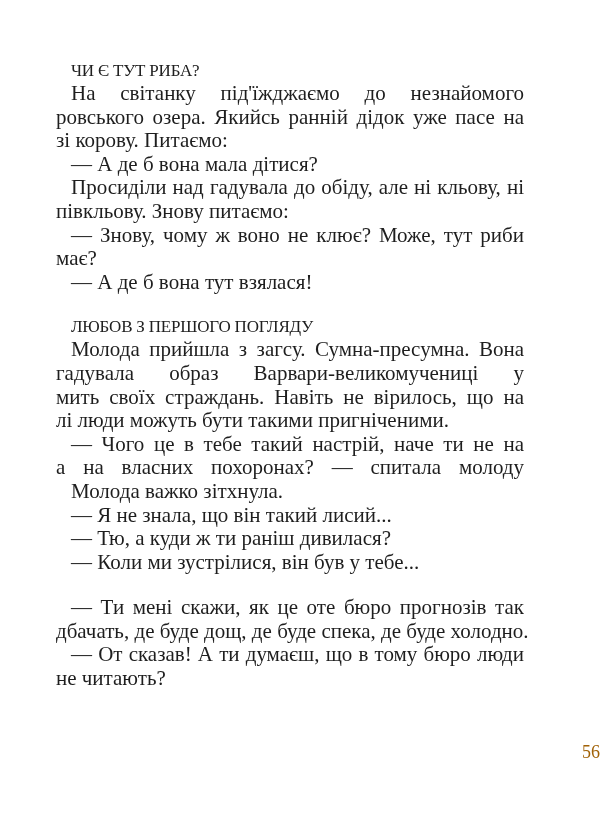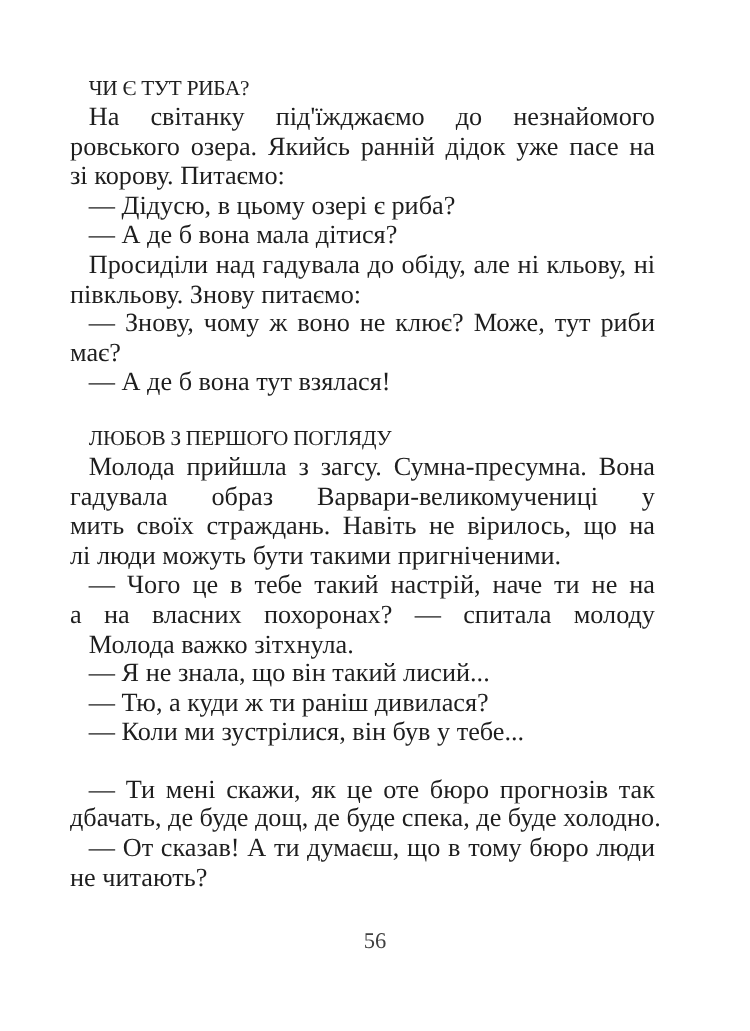--- a/index.html
+++ b/index.html
@@ -52,37 +52,36 @@
       overflow: hidden;
     }
     .line.indent {
       padding-left: 15px;
     }
     .page-number {
       position: absolute;
       left: 0;
       width: 600px;
       top: 742px;
-      text-align: center;
+      text-align: right;
       font-family: "Liberation Serif", "DejaVu Serif", serif;
       font-size: 18px;
-      color: #404040;
+      color: #a16207;
     }
   </style>
 </head>
 <body>
 
 <div class="page">
 
   <div class="section">
     <div class="heading">ЧИ Є ТУТ РИБА?</div>
     <div class="line justify indent">На світанку під'їжджаємо до незнайомого придніст-</div>
     <div class="line justify">ровського озера. Якийсь ранній дідок уже пасе на бере-</div>
     <div class="line">зі корову. Питаємо:</div>
-    <div class="line indent">— Дідусю, в цьому озері є риба?</div>
     <div class="line indent">— А де б вона мала дітися?</div>
     <div class="line justify indent">Просиділи над гадувала до обіду, але ні кльову, ні</div>
     <div class="line">півкльову. Знову питаємо:</div>
     <div class="line justify indent">— Знову, чому ж воно не клює? Може, тут риби не-</div>
     <div class="line">має?</div>
     <div class="line indent">— А де б вона тут взялася!</div>
   </div>
 
   <div class="section">
     <div class="heading">ЛЮБОВ З ПЕРШОГО ПОГЛЯДУ</div>

